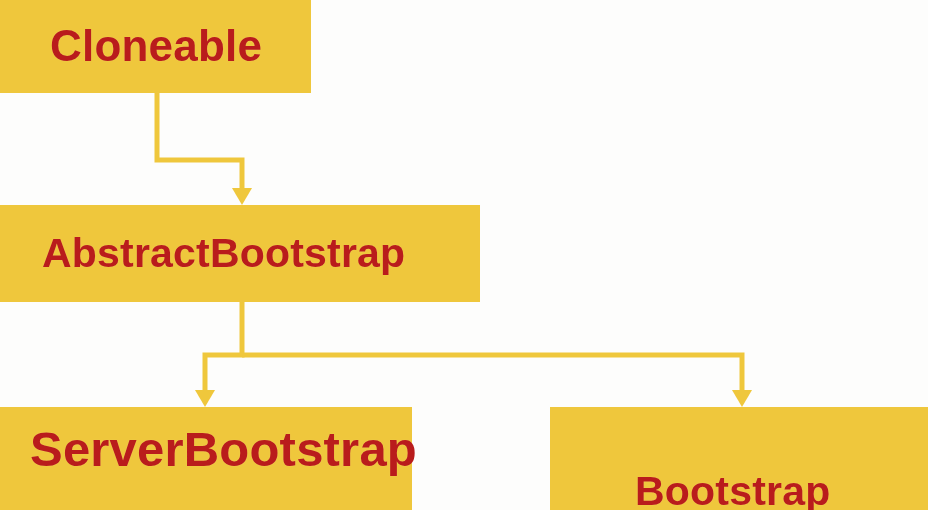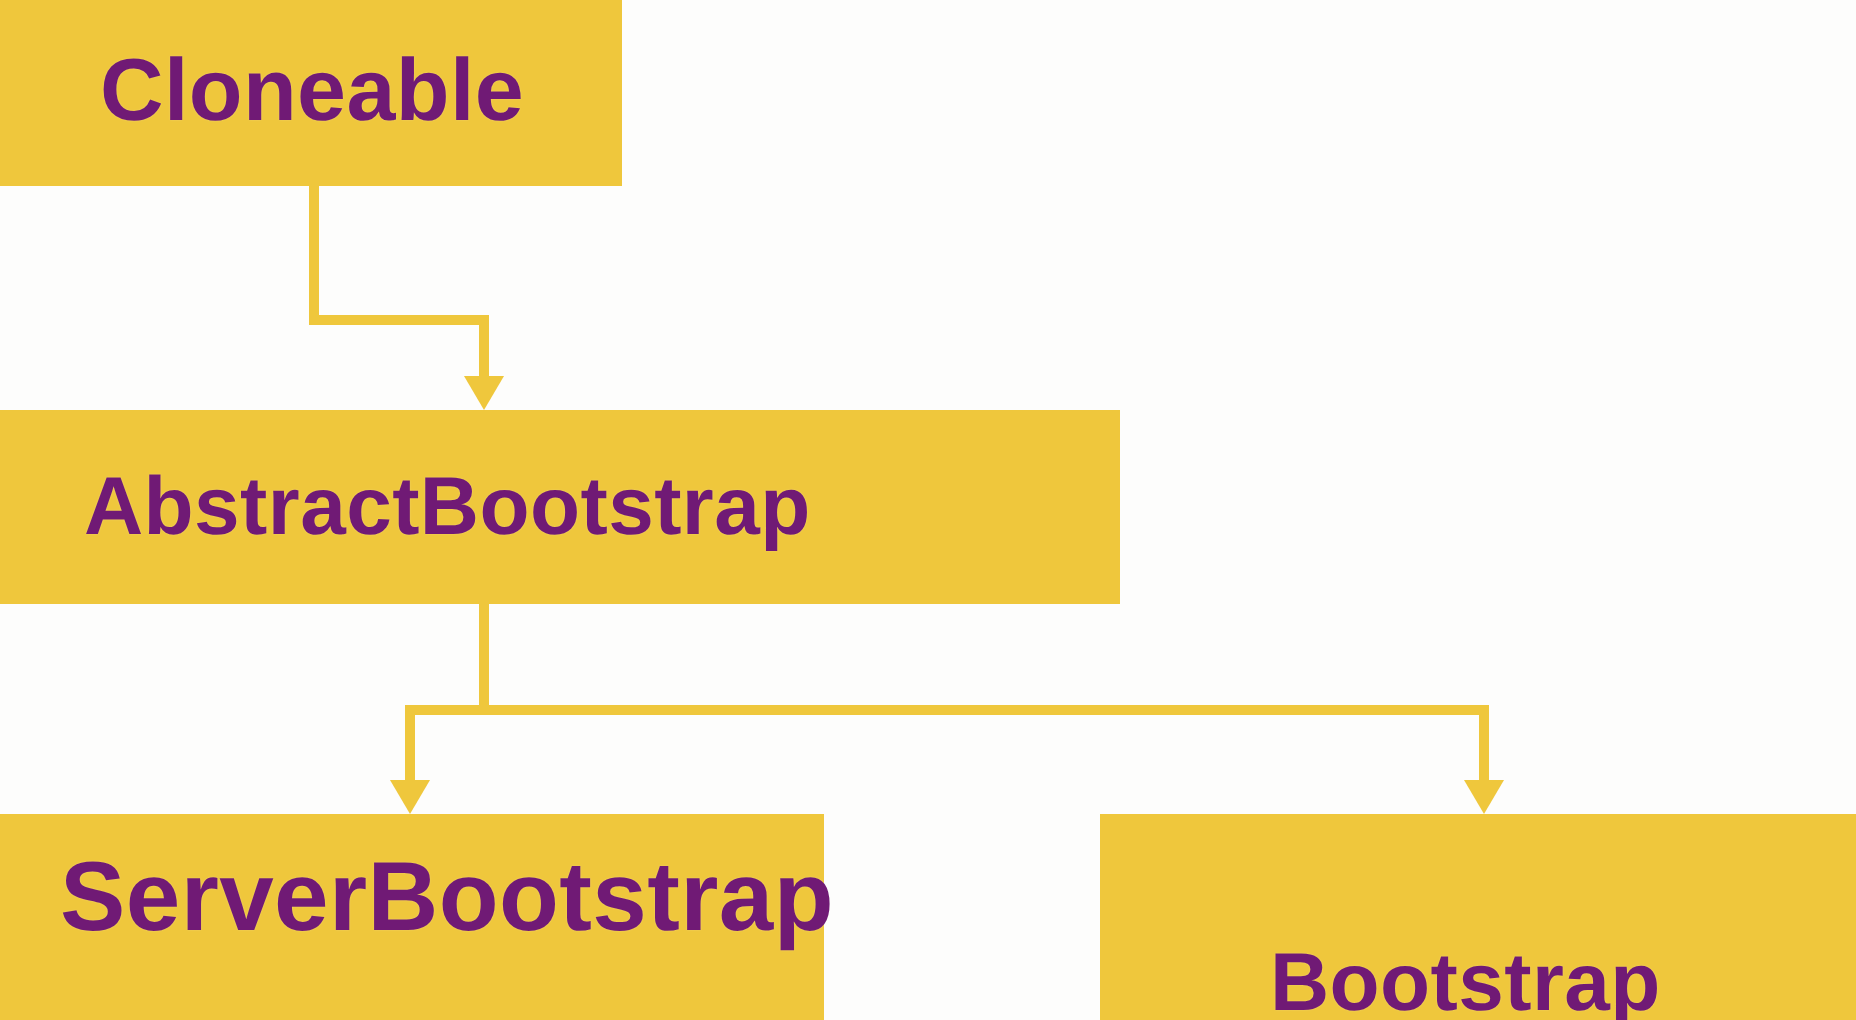--- a/index.html
+++ b/index.html
@@ -30,21 +30,21 @@
     pointer-events: none;
   }
   .class-node {
     position: absolute;
     background: #efc73c;
     display: flex;
     align-items: center;
     box-sizing: border-box;
   }
   .class-node-label {
-    color: #701a75;
+    color: #b91c1c;
     font-weight: bold;
     white-space: nowrap;
     letter-spacing: 0.2px;
     text-shadow: 0 0 1px rgba(255,255,255,0.25);
     text-align: right;
   }
 
   
   #node-cloneable {
     left: 0px;
@@ -56,21 +56,21 @@
   #node-cloneable .class-node-label {
     font-size: 44px;
     line-height: 44px;
     margin-top: -2px;
   }
 
   
   #node-abstractbootstrap {
     left: 0px;
     top: 205px;
-    width: 560px;
+    width: 480px;
     height: 97px;
     padding-left: 42px;
   }
   #node-abstractbootstrap .class-node-label {
     font-size: 41px;
     line-height: 41px;
   }
 
   
   #node-serverbootstrap {

